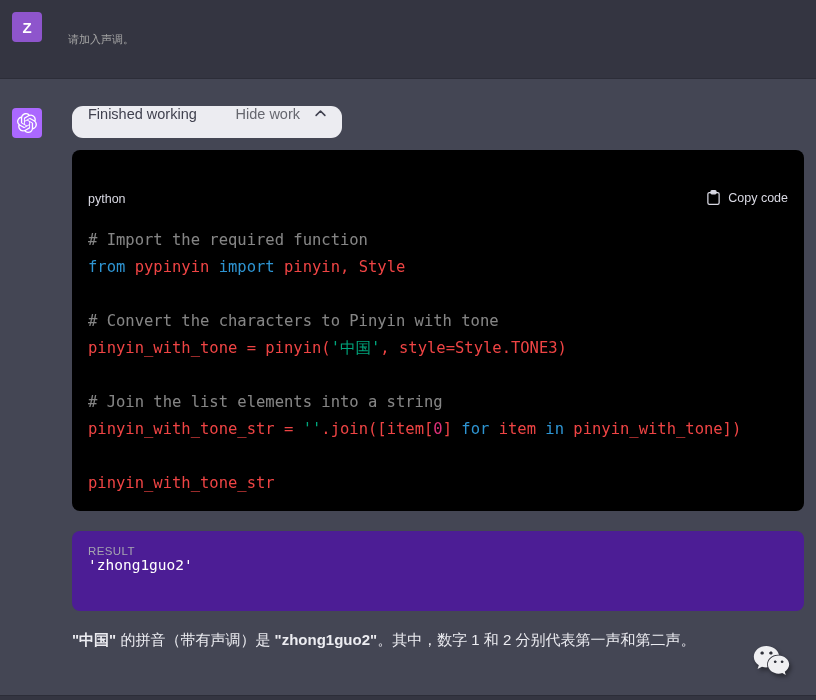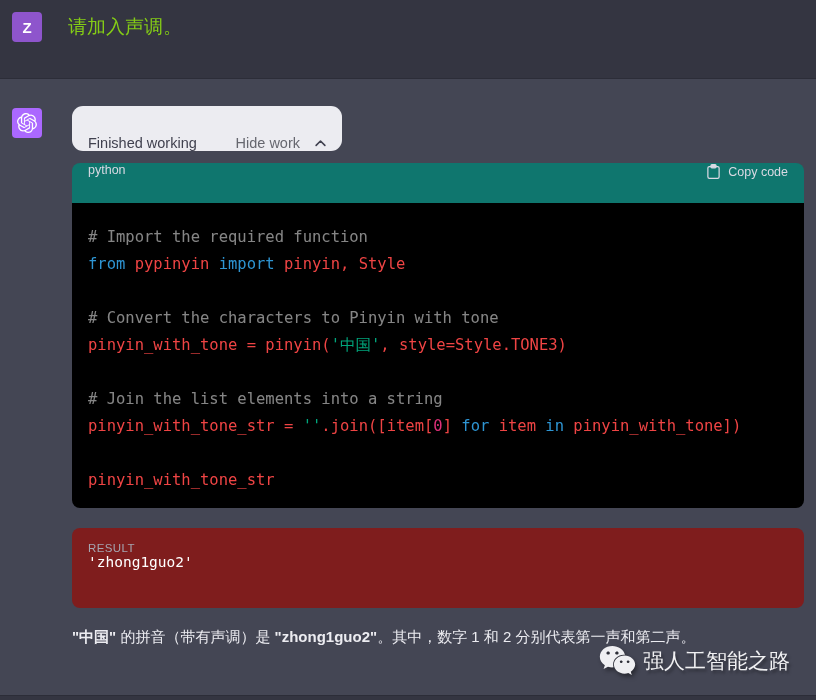--- a/index.html
+++ b/index.html
@@ -11,66 +11,66 @@
     height:79px; background:#343541;
     display:flex; align-items:flex-start;
     padding:12px 16px 0 12px;
     border-bottom:1px solid #2c2d38;
   }
   .avatar {
     width:30px; height:30px; border-radius:4px; flex:0 0 auto;
     display:flex; align-items:center; justify-content:center;
   }
   .user-avatar { background:#8e55cc; color:#fff; font-size:15px; font-weight:bold; }
-  .user-text { margin-left:26px; line-height:30px; font-size:19px; color:#84cc16; }
+  .user-text { margin-left:26px; line-height:30px; font-size:11px; color:#a3a3a3;margin-top:12px; }
 
   
   .assistant-section {
     position:relative; height:616px; background:#444654;
   }
   .assistant-avatar {
     position:absolute; left:12px; top:29px; background:#ab68ff;
   }
   .content { margin-left:72px; margin-right:12px; padding-top:27px; }
 
   
   .work-pill {
-    width:270px; height:45px; background:#ececf1; border-radius:11px;
-    display:flex; align-items:flex-end; padding:0 14px 0 16px; cursor:pointer;
+    width:270px; height:32px; background:#ececf1; border-radius:11px;
+    display:flex; align-items:flex-start; padding:0 14px 0 16px; cursor:pointer;
   }
   .work-status { font-size:14.5px; color:#40414f; flex:1; }
   .work-toggle { font-size:14.5px; color:#66676f; margin-right:13px;padding-left:7px; }
   .chev { display:flex; align-items:center; }
 
   
   .code-block { margin-top:12px; border-radius:8px; overflow:hidden; }
   .code-header {
-    height:40px; background:#0f766e;
-    display:flex; align-items:flex-start; padding:0 16px;
+    height:56px; background:#000000;
+    display:flex; align-items:flex-end; padding:0 16px;
   }
   .code-lang { font-size:12.5px; color:#d9d9e3; flex:1; }
   .copy-btn {
     display:flex; align-items:center; gap:7px;
     font-size:12.5px; color:#d9d9e3; background:none; border:none; cursor:pointer;
     font-family:"Liberation Sans",sans-serif;
   }
   .code-body {
     background:#000; height:305px; padding:21px 16px 13px;
     font-family:"DejaVu Sans Mono",monospace; font-size:15.5px; line-height:27px;
     color:#fff; white-space:pre; overflow:hidden;
   }
   .tok-comment { color:rgba(255,255,255,0.52); }
   .tok-keyword { color:#2e95d3; }
   .tok-string  { color:#00a67d; }
   .tok-number  { color:#df3079; }
   .tok-plain   { color:#ef4444; }
 
   
   .result-block {
-    margin-top:20px; background:#7f1d1d; border-radius:8px;
+    margin-top:20px; background:#4c1d95; border-radius:8px;
     height:80px; padding:14px 16px;
   }
   .result-label { font-size:11.5px; color:#a5a5b0; letter-spacing:.4px; }
   .result-value { font-family:"DejaVu Sans Mono",monospace; font-size:14.5px; color:#fff; }
 
   
   .answer { margin-top:17px; font-size:15px; line-height:24px; color:#ececf1; }
   .answer .bold { font-weight:bold; }
 
   
@@ -143,18 +143,17 @@
     <div class="answer" id="answer"><span class="bold">"中国"</span><span> 的拼音（带有声调）是 </span><span class="bold">"zhong1guo2"</span><span>。其中，数字 1 和 2 分别代表第一声和第二声。</span></div>
 
   </div>
 
   <div class="watermark">
     <span style="display:flex;">
       <svg width="37" height="33" viewBox="0 0 576 512" xmlns="http://www.w3.org/2000/svg">
         <path fill="#efeff2" fill-rule="evenodd" d="M385.2 167.6c6.4 0 12.6.3 18.8 1.1C387.4 90.3 303.3 32 207.7 32 100.5 32 13 104.8 13 197.4c0 53.4 29.3 97.5 77.9 131.6l-19.3 58.6 68-34.1c24.4 4.8 43.8 9.7 68.2 9.7 6.2 0 12.1-.3 18.3-.8-4-12.9-6.2-26.6-6.2-40.8-.1-84.9 72.9-154 165.3-154zm-104.5-52.9c14.5 0 24.2 9.7 24.2 24.4 0 14.5-9.7 24.2-24.2 24.2-14.8 0-29.3-9.7-29.3-24.2.1-14.7 14.6-24.4 29.3-24.4zm-136.4 48.6c-14.5 0-29.3-9.7-29.3-24.2 0-14.8 14.8-24.4 29.3-24.4 14.8 0 24.4 9.7 24.4 24.4 0 14.5-9.6 24.2-24.4 24.2zM563 319.4c0-77.9-77.9-141.3-165.4-141.3-92.7 0-165.4 63.4-165.4 141.3S305 460.7 397.6 460.7c19.3 0 38.9-5.1 58.6-9.7l53.4 29.3-14.8-48.6C534 402.1 563 363.2 563 319.4zm-219.1-24.5c-9.7 0-19.3-9.7-19.3-19.6 0-9.7 9.7-19.3 19.3-19.3 14.8 0 24.4 9.7 24.4 19.3 0 10-9.7 19.6-24.4 19.6zm107.1 0c-9.7 0-19.3-9.7-19.3-19.6 0-9.7 9.7-19.3 19.3-19.3 14.5 0 24.4 9.7 24.4 19.3 0 10-9.9 19.6-24.4 19.6z"></path>
       </svg>
     </span>
-    <span class="watermark-text">强人工智能之路</span>
   </div>
 
 </div>
 
 <div class="bottom-strip"></div>
 
 </body></html>

